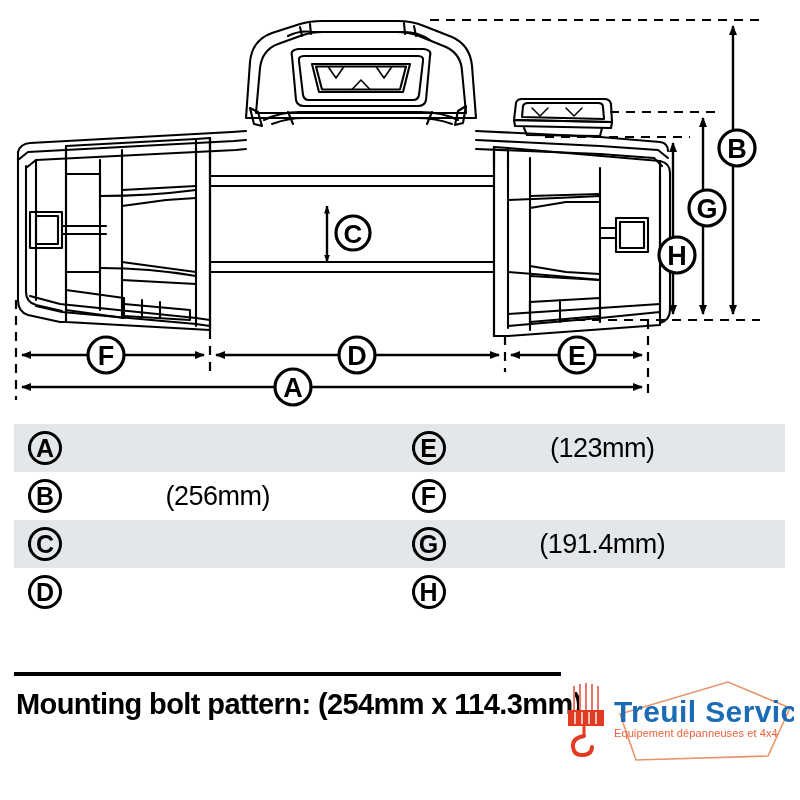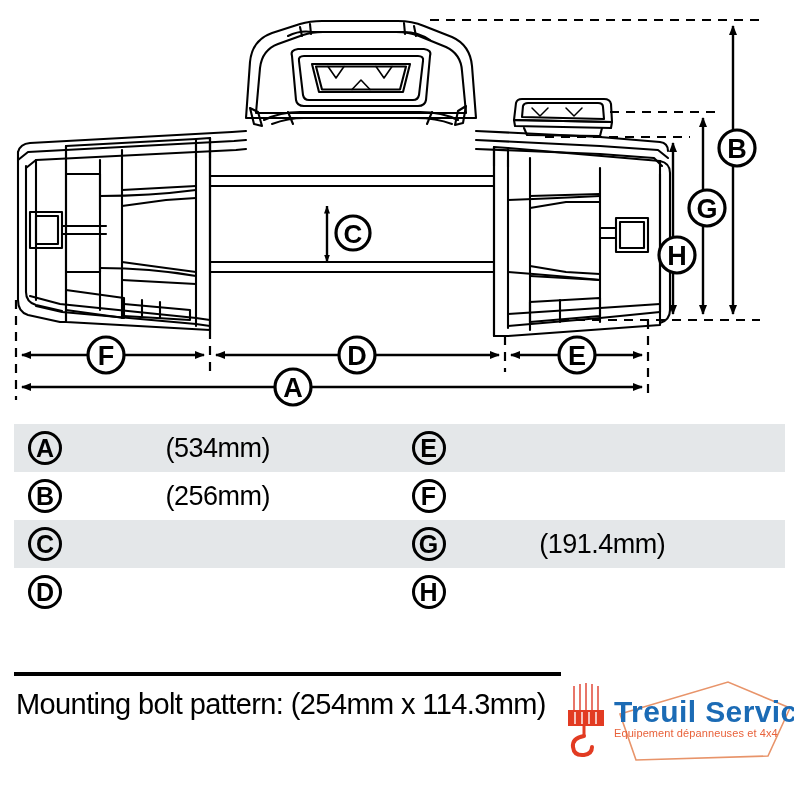--- a/index.html
+++ b/index.html
@@ -95,20 +95,21 @@
 
   
   #footer-note {
     position: absolute;
     left: 16px;
     top: 688px;
     font-size: 29px;
     letter-spacing: -0.6px;
     white-space: nowrap;
     font-family: "Liberation Sans", sans-serif;
+    font-weight: bold;
   }
 
   
   #logo {
     position: absolute;
     left: 562px;
     top: 678px;
     width: 232px;
     height: 84px;
   }
@@ -296,24 +297,24 @@
         </g>
       </g>
     </svg>
   </div>
 
   <div id="dim-table">
 
     <div class="dim-row striped" style="top:0px;">
       <div class="dim-cell left-col">
         <span class="badge">A</span>
-        <span class="dim-value">(534mm)</span>
       </div>
       <div class="dim-cell right-col">
         <span class="badge">E</span>
+        <span class="dim-value">(123mm)</span>
       </div>
     </div>
 
     <div class="dim-row" style="top:48px;">
       <div class="dim-cell left-col">
         <span class="badge">B</span>
         <span class="dim-value">(256mm)</span>
       </div>
       <div class="dim-cell right-col">
         <span class="badge">F</span>

